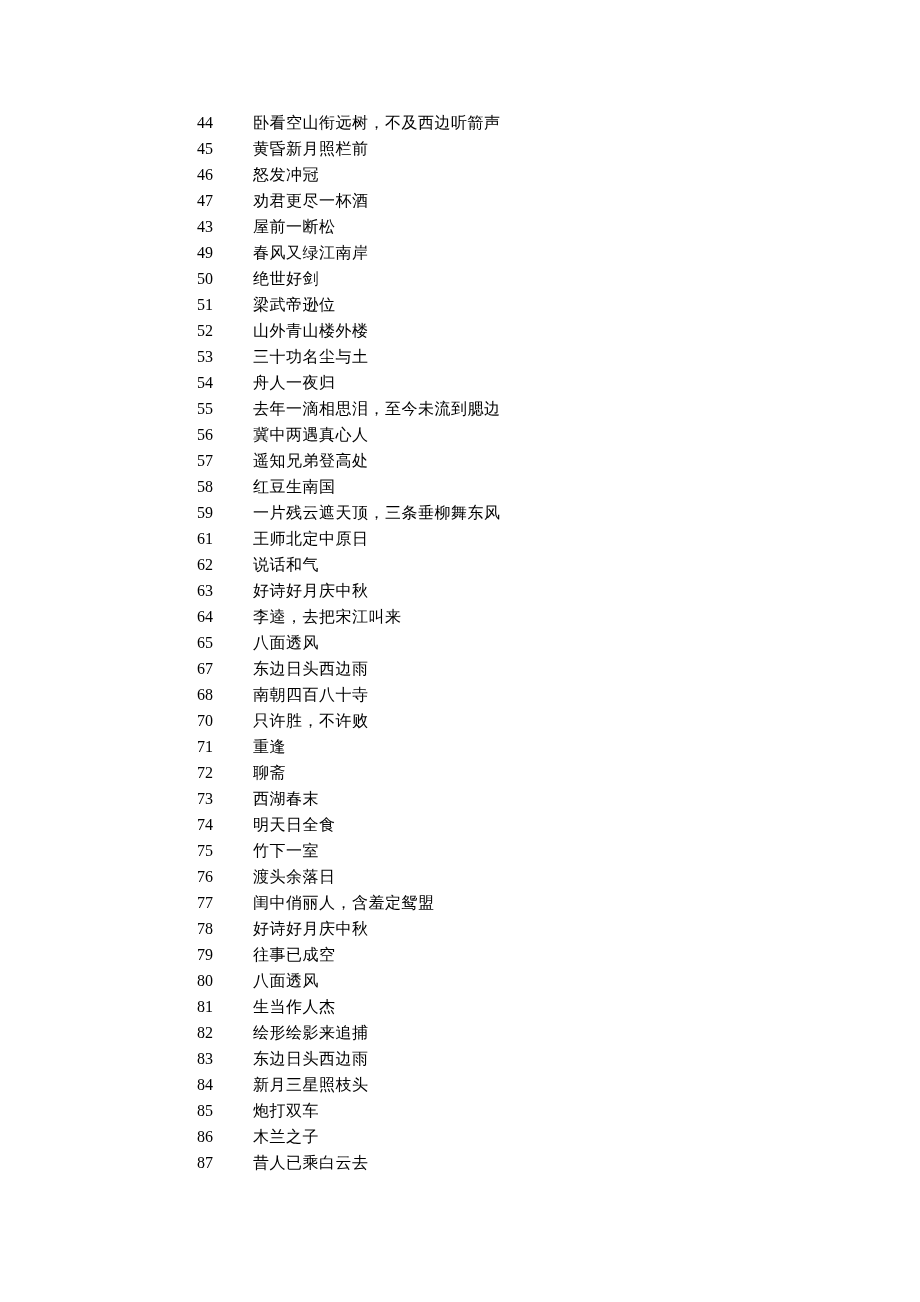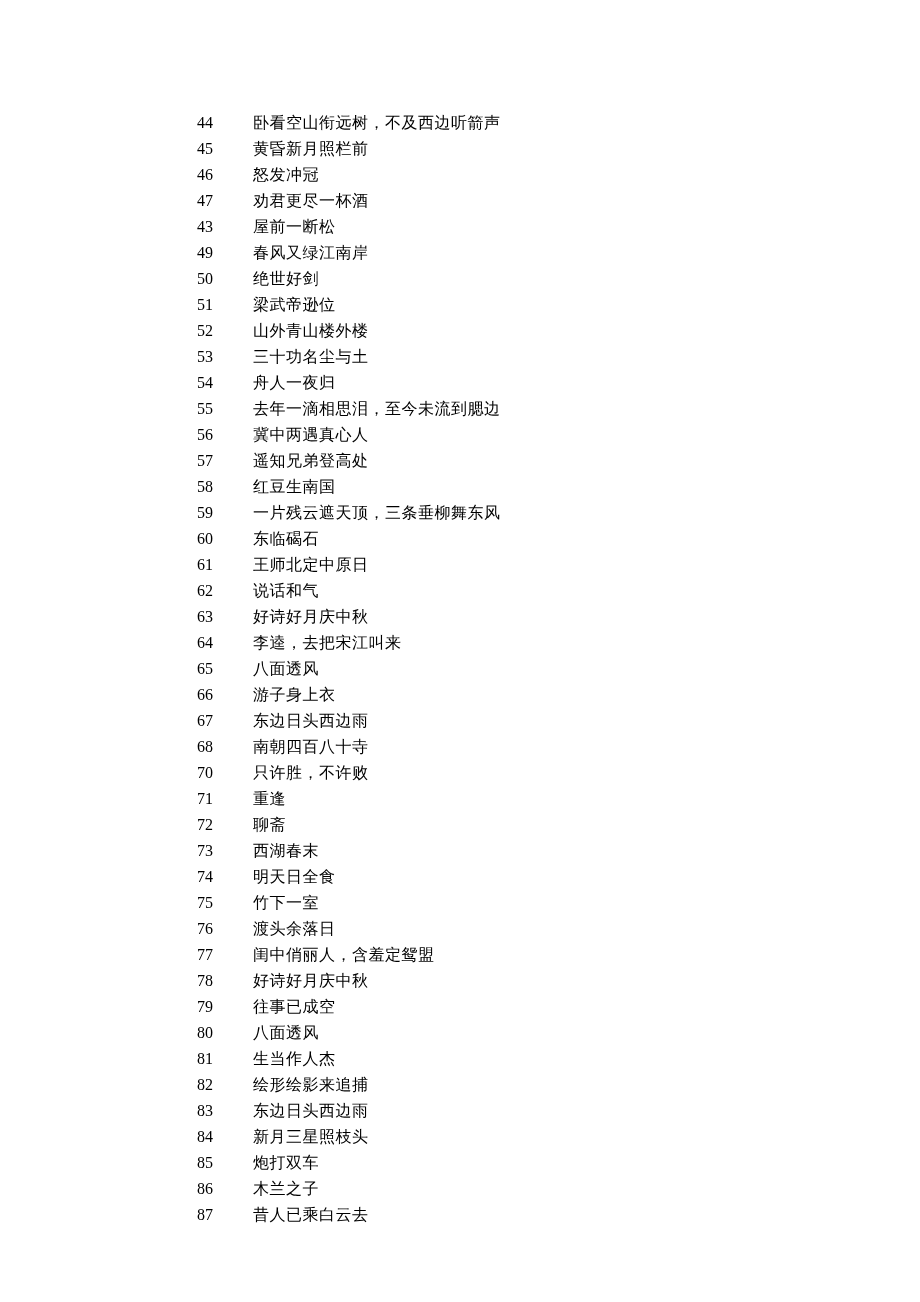--- a/index.html
+++ b/index.html
@@ -95,46 +95,38 @@
     </div>
     <div class="entry">
       <span class="num">58</span>
       <span class="text">红豆生南国</span>
     </div>
     <div class="entry">
       <span class="num">59</span>
       <span class="text">一片残云遮天顶，三条垂柳舞东风</span>
     </div>
     <div class="entry">
-      <span class="num">60</span>
-      <span class="text">东临碣石</span>
-    </div>
-    <div class="entry">
       <span class="num">61</span>
       <span class="text">王师北定中原日</span>
     </div>
     <div class="entry">
       <span class="num">62</span>
       <span class="text">说话和气</span>
     </div>
     <div class="entry">
       <span class="num">63</span>
       <span class="text">好诗好月庆中秋</span>
     </div>
     <div class="entry">
       <span class="num">64</span>
       <span class="text">李逵，去把宋江叫来</span>
     </div>
     <div class="entry">
       <span class="num">65</span>
       <span class="text">八面透风</span>
-    </div>
-    <div class="entry">
-      <span class="num">66</span>
-      <span class="text">游子身上衣</span>
     </div>
     <div class="entry">
       <span class="num">67</span>
       <span class="text">东边日头西边雨</span>
     </div>
     <div class="entry">
       <span class="num">68</span>
       <span class="text">南朝四百八十寺</span>
     </div>
     <div class="entry">

